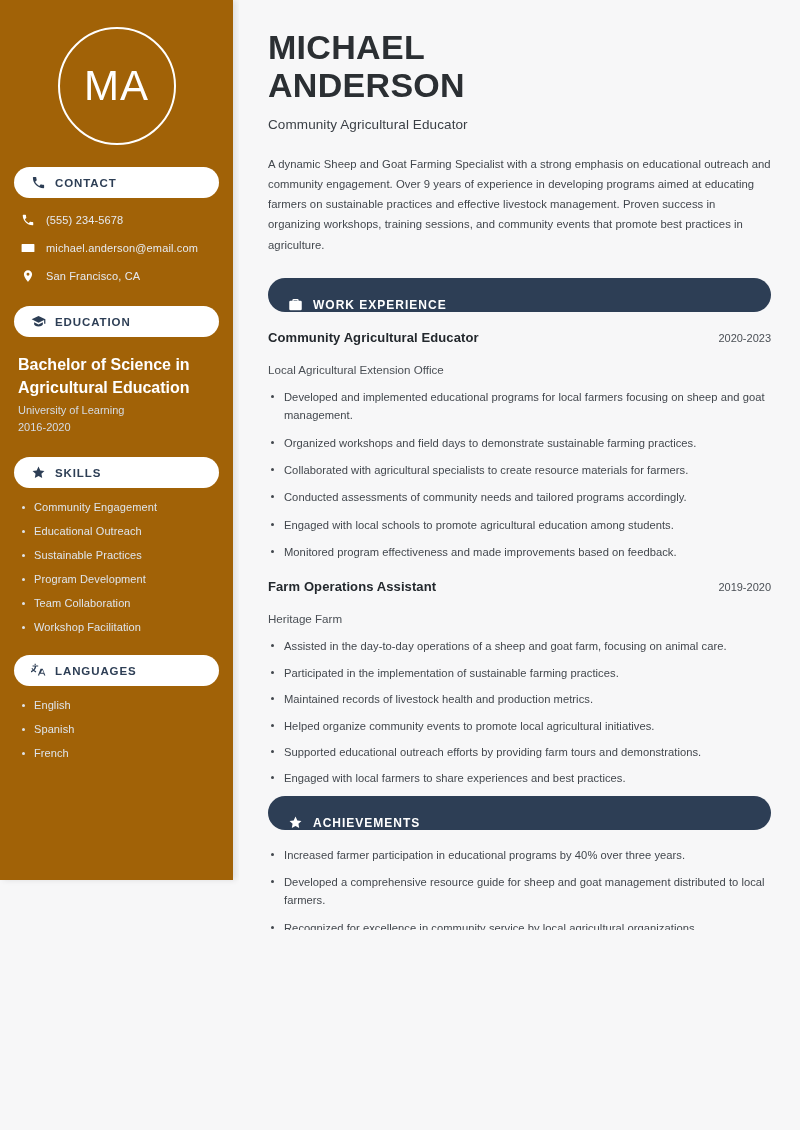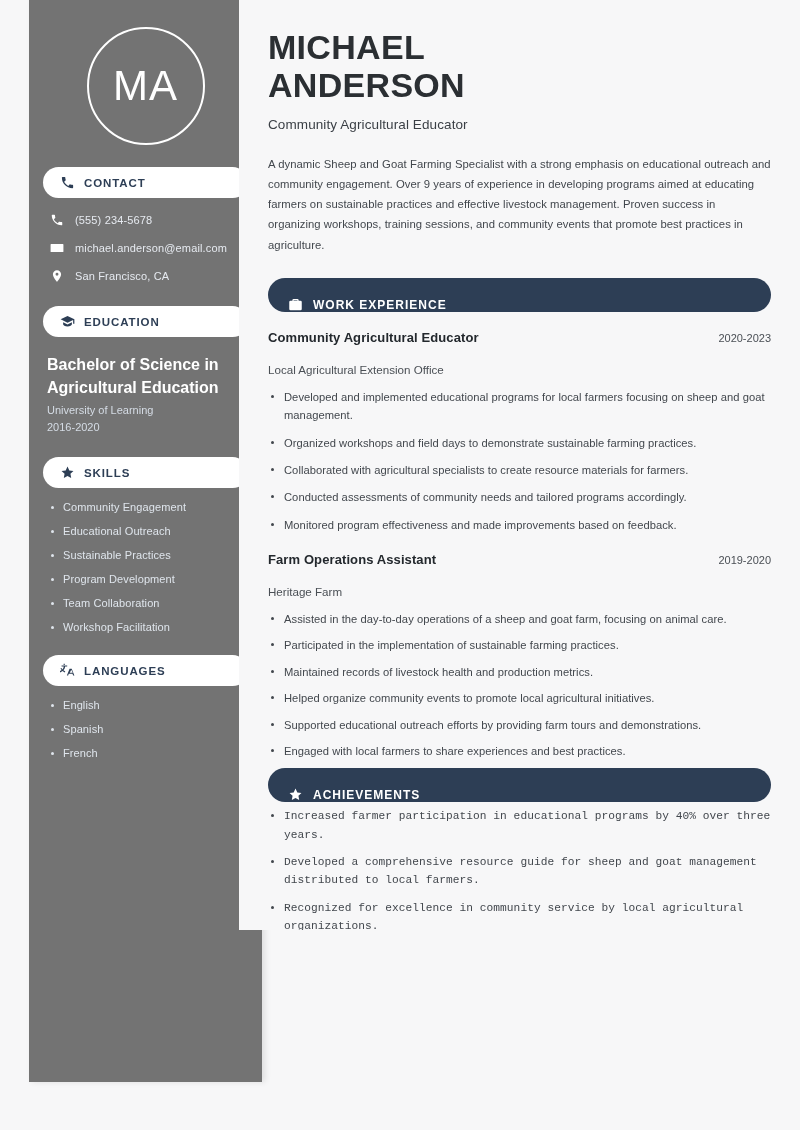--- a/index.html
+++ b/index.html
@@ -19,27 +19,26 @@
     overflow: hidden;
     box-sizing: border-box;
   }
 
   
   .sidebar {
     position: absolute;
     left: 0;
     top: 0;
     width: 233px;
-    height: 1082px;
-    background: #737373;
+    height: 880px;
+    background: #a16207;
     box-sizing: border-box;
     padding: 0 14px;
     box-shadow: 3px 0 6px rgba(0,0,0,0.10);
     overflow: hidden;
-    margin-left: 29px;
   }
 
   .monogram-wrap {
     margin-top: 27px;
     display: flex;
     justify-content: center;
   }
   .monogram {
     width: 118px;
     height: 118px;
@@ -383,20 +382,21 @@
       <div class="job-head">
         <span class="job-title">Community Agricultural Educator</span>
         <span class="job-dates">2020-2023</span>
       </div>
       <div class="job-org">Local Agricultural Extension Office</div>
       <ul class="bullets">
         <li>Developed and implemented educational programs for local farmers focusing on sheep and goat management.</li>
         <li>Organized workshops and field days to demonstrate sustainable farming practices.</li>
         <li>Collaborated with agricultural specialists to create resource materials for farmers.</li>
         <li>Conducted assessments of community needs and tailored programs accordingly.</li>
+        <li>Engaged with local schools to promote agricultural education among students.</li>
         <li>Monitored program effectiveness and made improvements based on feedback.</li>
       </ul>
     </div>
 
     <div class="job">
       <div class="job-head">
         <span class="job-title">Farm Operations Assistant</span>
         <span class="job-dates">2019-2020</span>
       </div>
       <div class="job-org">Heritage Farm</div>
@@ -412,21 +412,21 @@
 
     <div class="section-bar" style="margin-top:7px;">
       <span class="sb-icon">
         <svg width="15" height="15" viewBox="0 0 24 24" fill="#ffffff">
             <path d="M12 2.5l2.9 6.1 6.6.9-4.8 4.6 1.2 6.6-5.9-3.2-5.9 3.2 1.2-6.6L2.5 9.5l6.6-.9L12 2.5z"></path>
           </svg>
       </span>
       <span class="section-bar-label">ACHIEVEMENTS</span>
     </div>
 
-    <ul class="bullets" style="margin-top:5px;font-family:Liberation Mono, monospace;">
+    <ul class="bullets" style="margin-top:16px;">
       <li>Increased farmer participation in educational programs by 40% over three years.</li>
       <li>Developed a comprehensive resource guide for sheep and goat management distributed to local farmers.</li>
       <li>Recognized for excellence in community service by local agricultural organizations.</li>
     </ul>
 
   </main>
 
 </div>
 
 </body></html>

